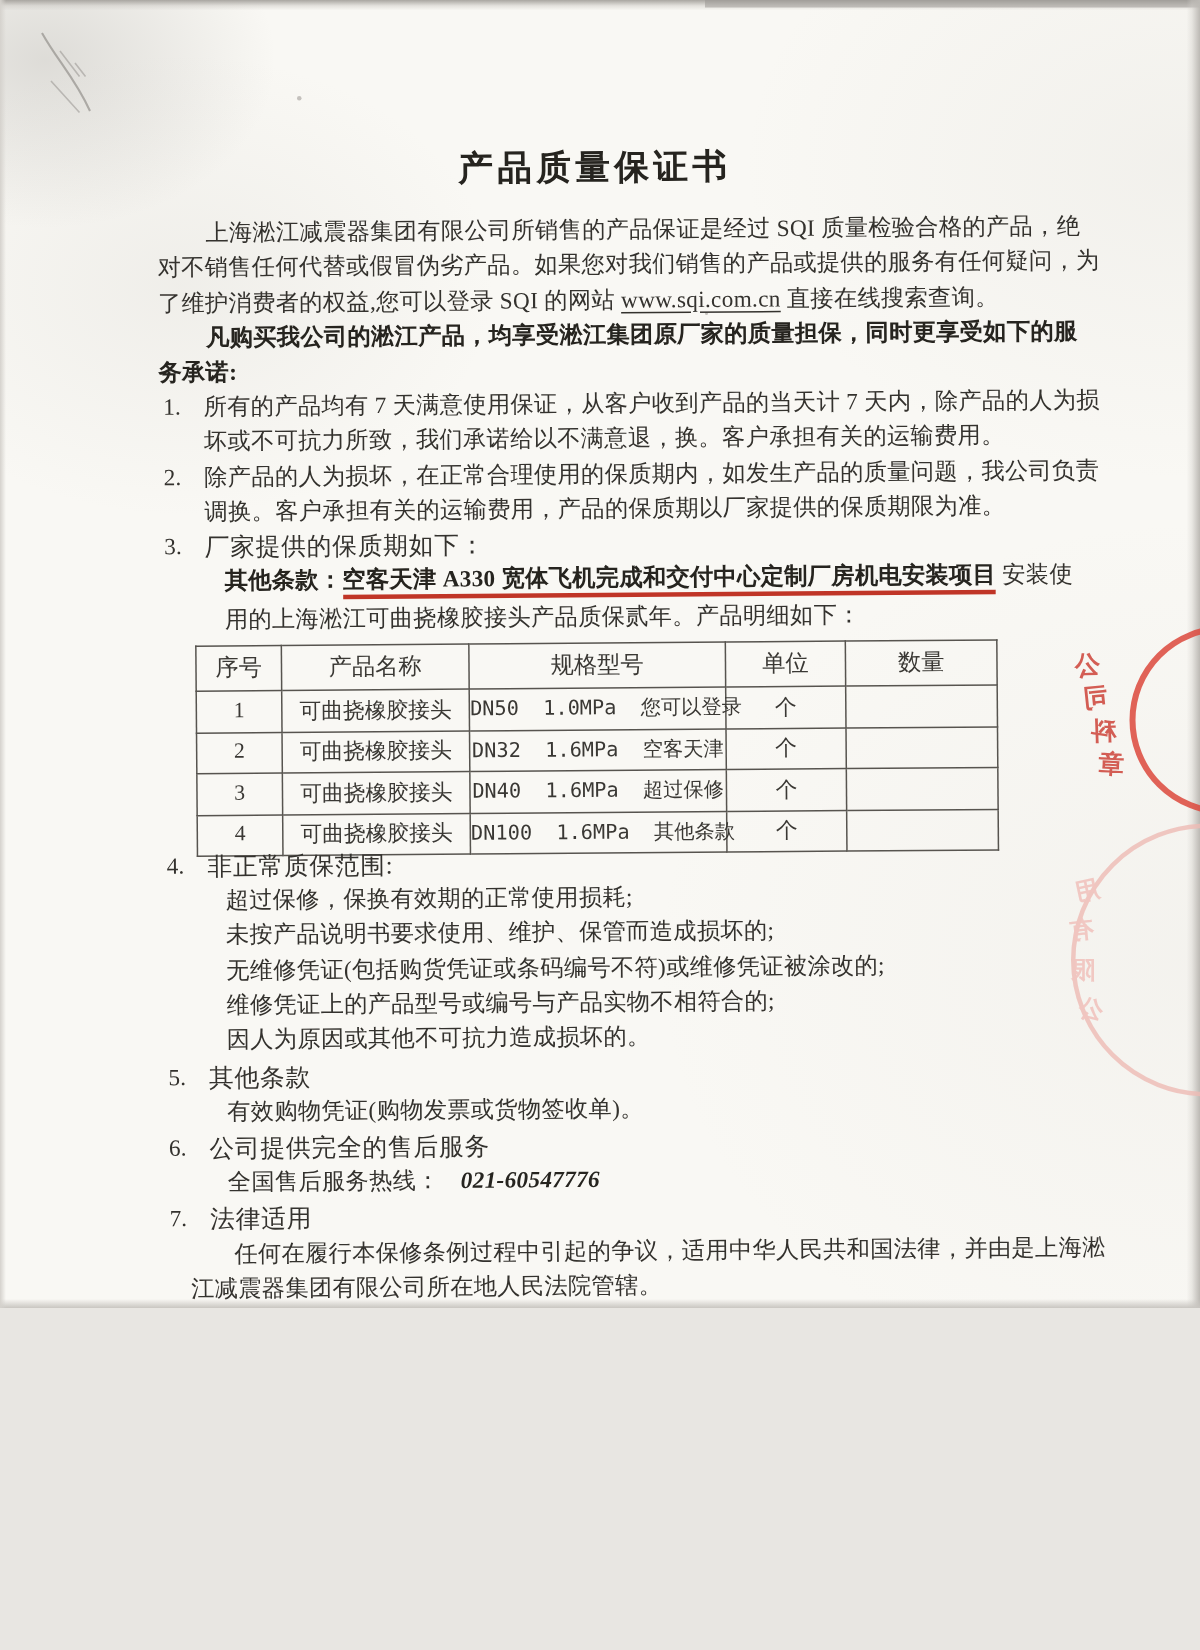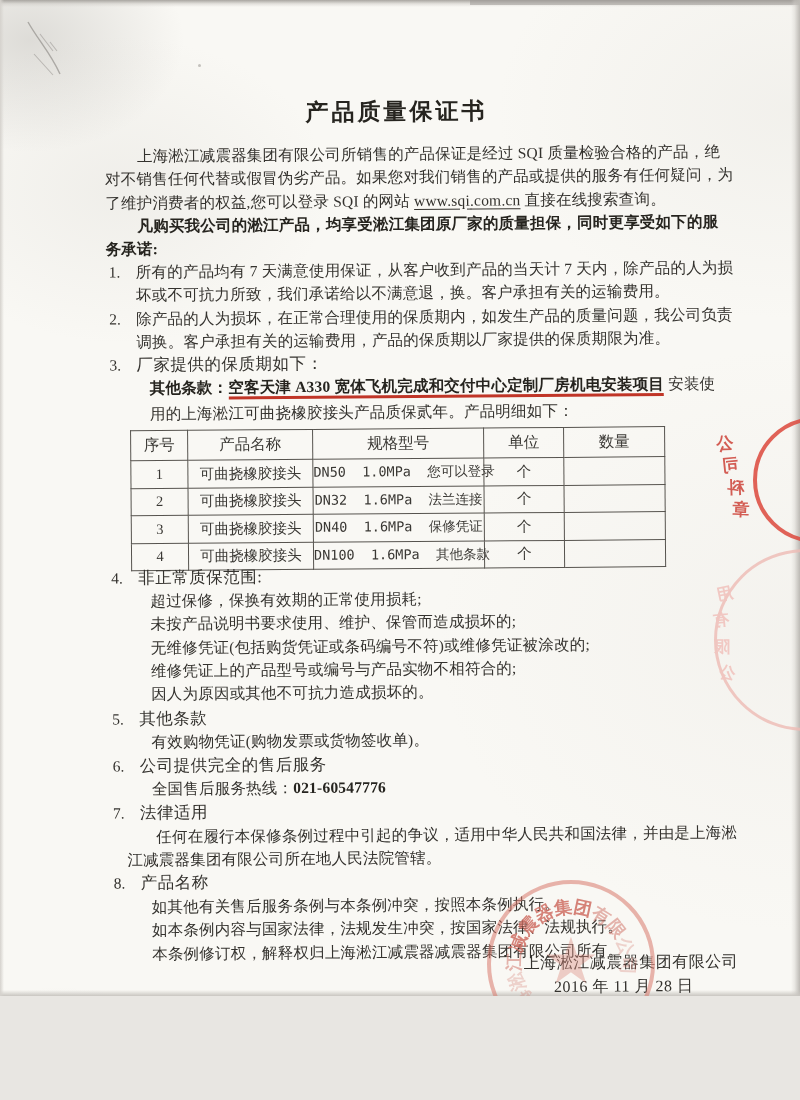--- a/index.html
+++ b/index.html
@@ -1,17 +1,17 @@
 <!DOCTYPE html>
 <html><head>
 <meta charset="utf-8">
 <style>
   html,body{margin:0;padding:0;background:#e8e6e2;}
   .page{
-    position:relative;width:800px;height:996px;overflow:hidden;
+    position:relative;width:800px;height:872px;overflow:hidden;
     background:#f9f8f4;
     font-family:"Liberation Serif","DejaVu Serif",serif;
     color:#34322e;
   }
   
   .texture{
     position:absolute;inset:0;pointer-events:none;
     background:
       radial-gradient(220px 160px at 30px 40px, rgba(150,147,142,.28), transparent 70%),
       radial-gradient(300px 220px at 120px 190px, rgba(190,187,180,.16), transparent 70%),
@@ -150,28 +150,28 @@
       <tr>
         <td>1</td>
         <td>可曲挠橡胶接头</td>
         <td class="spec">DN50  1.0MPa  您可以登录</td>
         <td>个</td>
         <td></td>
       </tr>
       <tr>
         <td>2</td>
         <td>可曲挠橡胶接头</td>
-        <td class="spec">DN32  1.6MPa  法兰连接</td>
+        <td class="spec">DN32  1.6MPa  空客天津</td>
         <td>个</td>
         <td></td>
       </tr>
       <tr>
         <td>3</td>
         <td>可曲挠橡胶接头</td>
-        <td class="spec">DN40  1.6MPa  保修凭证</td>
+        <td class="spec">DN40  1.6MPa  超过保修</td>
         <td>个</td>
         <td></td>
       </tr>
       <tr>
         <td>4</td>
         <td>可曲挠橡胶接头</td>
         <td class="spec">DN100  1.6MPa  其他条款</td>
         <td>个</td>
         <td></td>
       </tr>
@@ -196,21 +196,21 @@
     </div>
     <div class="abs sublines" style="top:728px">
       <div class="ln">有效购物凭证(购物发票或货物签收单)。</div>
     </div>
 
     <div class="abs sec" style="top:752px">
       <span class="num">6.</span>
       <div class="heading">公司提供完全的售后服务</div>
     </div>
     <div class="abs sublines" style="top:775px">
-      <div class="ln"><span>全国售后服务热线：</span><span class="bold" style="">021-60547776</span></div>
+      <div class="ln"><span>全国售后服务热线：</span><span class="bold" style="margin-left:14px;font-style:italic;">021-60547776</span></div>
     </div>
 
     <div class="abs sec" style="top:799px">
       <span class="num">7.</span>
       <div class="heading">法律适用</div>
     </div>
     <div class="abs" style="top:823px">
       <div class="ln" style="padding-left:46px;">任何在履行本保修条例过程中引起的争议，适用中华人民共和国法律，并由是上海淞</div>
       <div class="ln" style="padding-left:17px;">江减震器集团有限公司所在地人民法院管辖。</div>
     </div>

